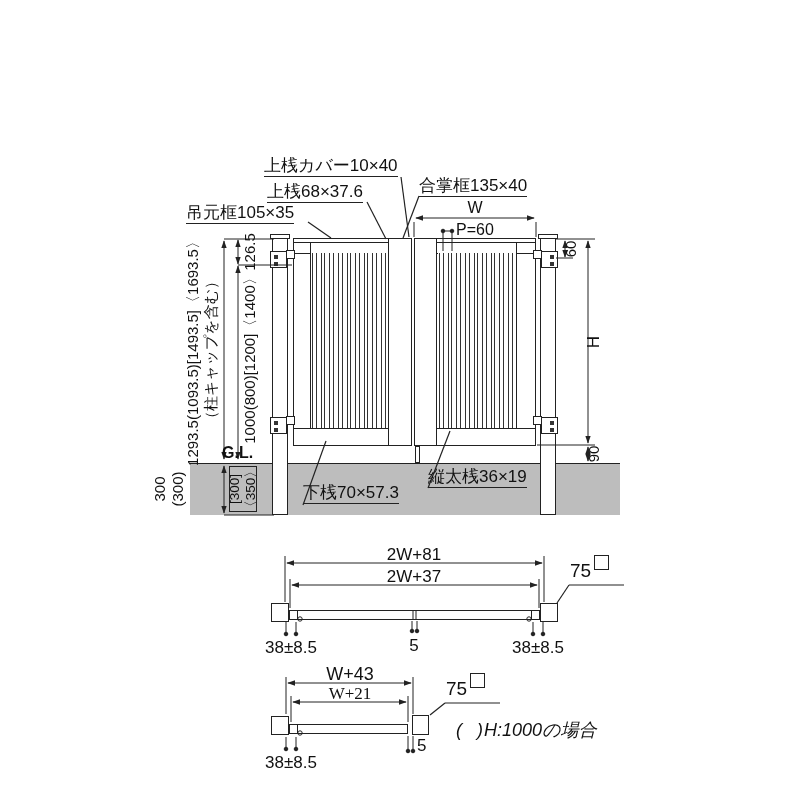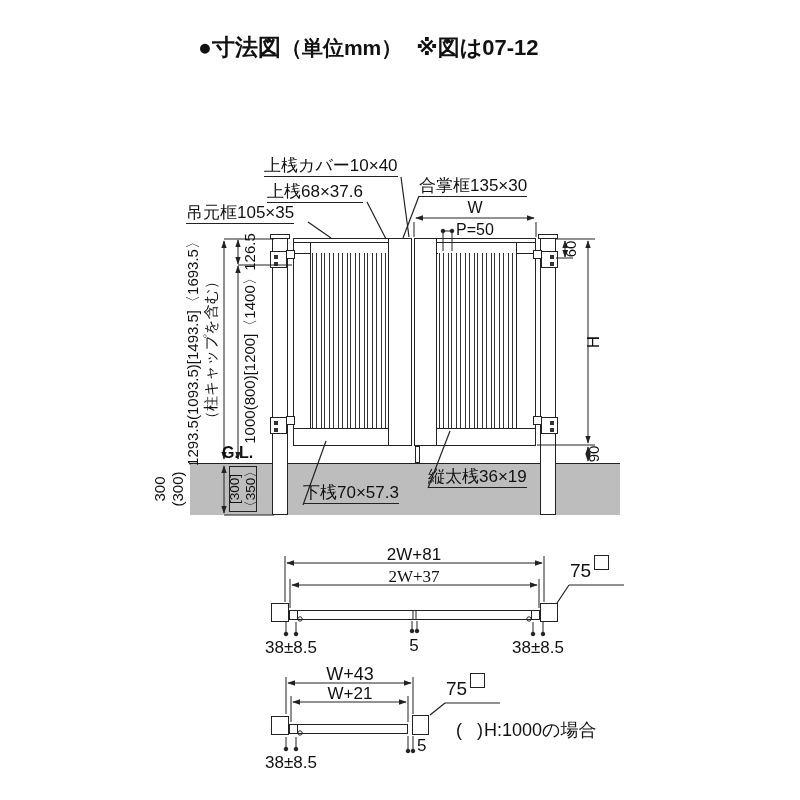--- a/index.html
+++ b/index.html
@@ -19,32 +19,29 @@
   .ctext{transform:translateX(-50%);}
   .vtext{position:absolute;transform:translate(-50%,-50%) rotate(-90deg);white-space:nowrap;
          text-align:center;font-size:15px;line-height:1.2;color:#111;}
   .sq{position:absolute;width:15px;height:15px;border:1.5px solid #222;background:#fff;box-sizing:border-box;}
   #header{position:absolute;left:198px;top:32px;font-size:23px;font-weight:700;white-space:nowrap;}
   #header .unit{font-size:21px;font-weight:600;}
   #header .note{font-size:22px;font-weight:600;margin-left:14px;}
   #model-box{position:absolute;left:182px;top:94px;width:133px;height:37px;border:2.5px solid #111;
              display:flex;align-items:center;justify-content:center;font-size:27px;font-weight:700;box-sizing:border-box;}
   #lines{position:absolute;left:0;top:0;pointer-events:none;}
-  .legend-row{position:absolute;left:456px;font-size:18px;white-space:nowrap;}
+  .legend-row{position:absolute;left:456px;font-size:18px;white-space:nowrap;font-style:italic;}
   .lg-close{margin-left:15px;}
   .lg-label{margin-left:1px;}
 </style>
 </head>
 <body>
 
 <div id="canvas">
 
-  <div id="header">
-    <span>●</span><span>寸法図</span><span class="unit">（単位mm）</span><span class="note">※図は07-12</span>
-  </div>
 
 
   <div class="ground" style="left:190px;top:463px;width:430px;height:52px;"></div>
 
   <div class="thin" style="left:270px;top:234px;width:20px;height:5px;"></div>
   <div class="thin" style="left:538px;top:234px;width:20px;height:5px;"></div>
   <div class="part" style="left:272px;top:238px;width:16px;height:277px;"></div>
   <div class="part" style="left:540px;top:238px;width:16px;height:277px;"></div>
 
   <div class="part" style="left:293px;top:238px;width:119px;height:208px;"></div>
@@ -175,27 +172,27 @@
       <line x1="408" y1="736" x2="408" y2="753"></line>
       <line x1="413" y1="736" x2="413" y2="753"></line>
       <circle cx="408" cy="751" r="1.8" fill="#222"></circle>
       <circle cx="413" cy="751" r="1.8" fill="#222"></circle>
       <circle cx="300" cy="733" r="2.2"></circle>
     </g>
   </svg>
 
   <div class="lbl" style="left:264px;top:157px;"><span class="u">上桟カバー10×40</span></div>
   <div class="lbl" style="left:267px;top:183px;"><span class="u">上桟68×37.6</span></div>
-  <div class="lbl" style="left:419px;top:177px;"><span class="u">合掌框135×30</span></div>
+  <div class="lbl" style="left:419px;top:177px;"><span class="u">合掌框135×40</span></div>
   <div class="lbl" style="left:186px;top:204px;"><span class="u">吊元框105×35</span></div>
   <div class="lbl" style="left:303px;top:484px;"><span class="u">下桟70×57.3</span></div>
   <div class="lbl" style="left:428px;top:468px;"><span class="u">縦太桟36×19</span></div>
 
   <div class="dimtext ctext" style="left:475px;top:200px;">W</div>
-  <div class="dimtext" style="left:456px;top:222px;">P=50</div>
+  <div class="dimtext" style="left:456px;top:222px;">P=60</div>
   <div class="dimtext" style="left:222px;top:445px;font-weight:600;">G.L.</div>
 
   <div class="vtext" style="left:202px;top:350px;">
     <div>1293.5(1093.5)[1493.5]〈1693.5〉</div>
     <div>（柱キャップを含む）</div>
   </div>
   <div class="vtext" style="left:250px;top:252px;">126.5</div>
   <div class="vtext" style="left:250px;top:357px;">1000(800)[1200]〈1400〉</div>
   <div class="vtext" style="left:169px;top:489px;">
     <div>300</div>
@@ -204,29 +201,29 @@
   <div class="thin" style="left:229px;top:466px;width:28px;height:46px;background:#bdbdbd;"></div>
   <div class="vtext" style="left:243px;top:489px;font-size:13.5px;">
     <div>[300]</div>
     <div>〈350〉</div>
   </div>
   <div class="vtext" style="left:571px;top:249px;">60</div>
   <div class="vtext" style="left:594px;top:342px;font-size:17px;">H</div>
   <div class="vtext" style="left:594px;top:454px;">90</div>
 
   <div class="dimtext ctext" style="left:414px;top:546px;font-size:17px;">2W+81</div>
-  <div class="dimtext ctext" style="left:414px;top:568px;font-size:17px;font-family:Liberation Serif, serif;">2W+37</div>
+  <div class="dimtext ctext" style="left:414px;top:568px;font-size:17px;">2W+37</div>
   <div class="dimtext ctext" style="left:291px;top:639px;font-size:17px;">38±8.5</div>
   <div class="dimtext ctext" style="left:414px;top:637px;font-size:17px;">5</div>
   <div class="dimtext ctext" style="left:538px;top:639px;font-size:17px;">38±8.5</div>
   <div class="dimtext" style="left:570px;top:561px;font-size:19px;">75</div>
   <div class="sq" style="left:594px;top:555px;"></div>
 
   <div class="dimtext ctext" style="left:350px;top:665px;font-size:18px;text-align:right;">W+43</div>
-  <div class="dimtext ctext" style="left:350px;top:685px;font-size:17px;">W+21</div>
+  <div class="dimtext ctext" style="left:350px;top:685px;font-size:17px;font-family:Liberation Serif, serif;">W+21</div>
   <div class="dimtext ctext" style="left:291px;top:754px;font-size:17px;">38±8.5</div>
   <div class="dimtext" style="left:417px;top:737px;font-size:17px;">5</div>
   <div class="dimtext" style="left:446px;top:679px;font-size:19px;">75</div>
   <div class="sq" style="left:470px;top:673px;"></div>
 
   <div class="legend-row" style="top:718px;">
     <span class="lg-open">(</span><span class="lg-close">)</span><span class="lg-label">H:1000の場合</span>
   </div>
 
 </div>

